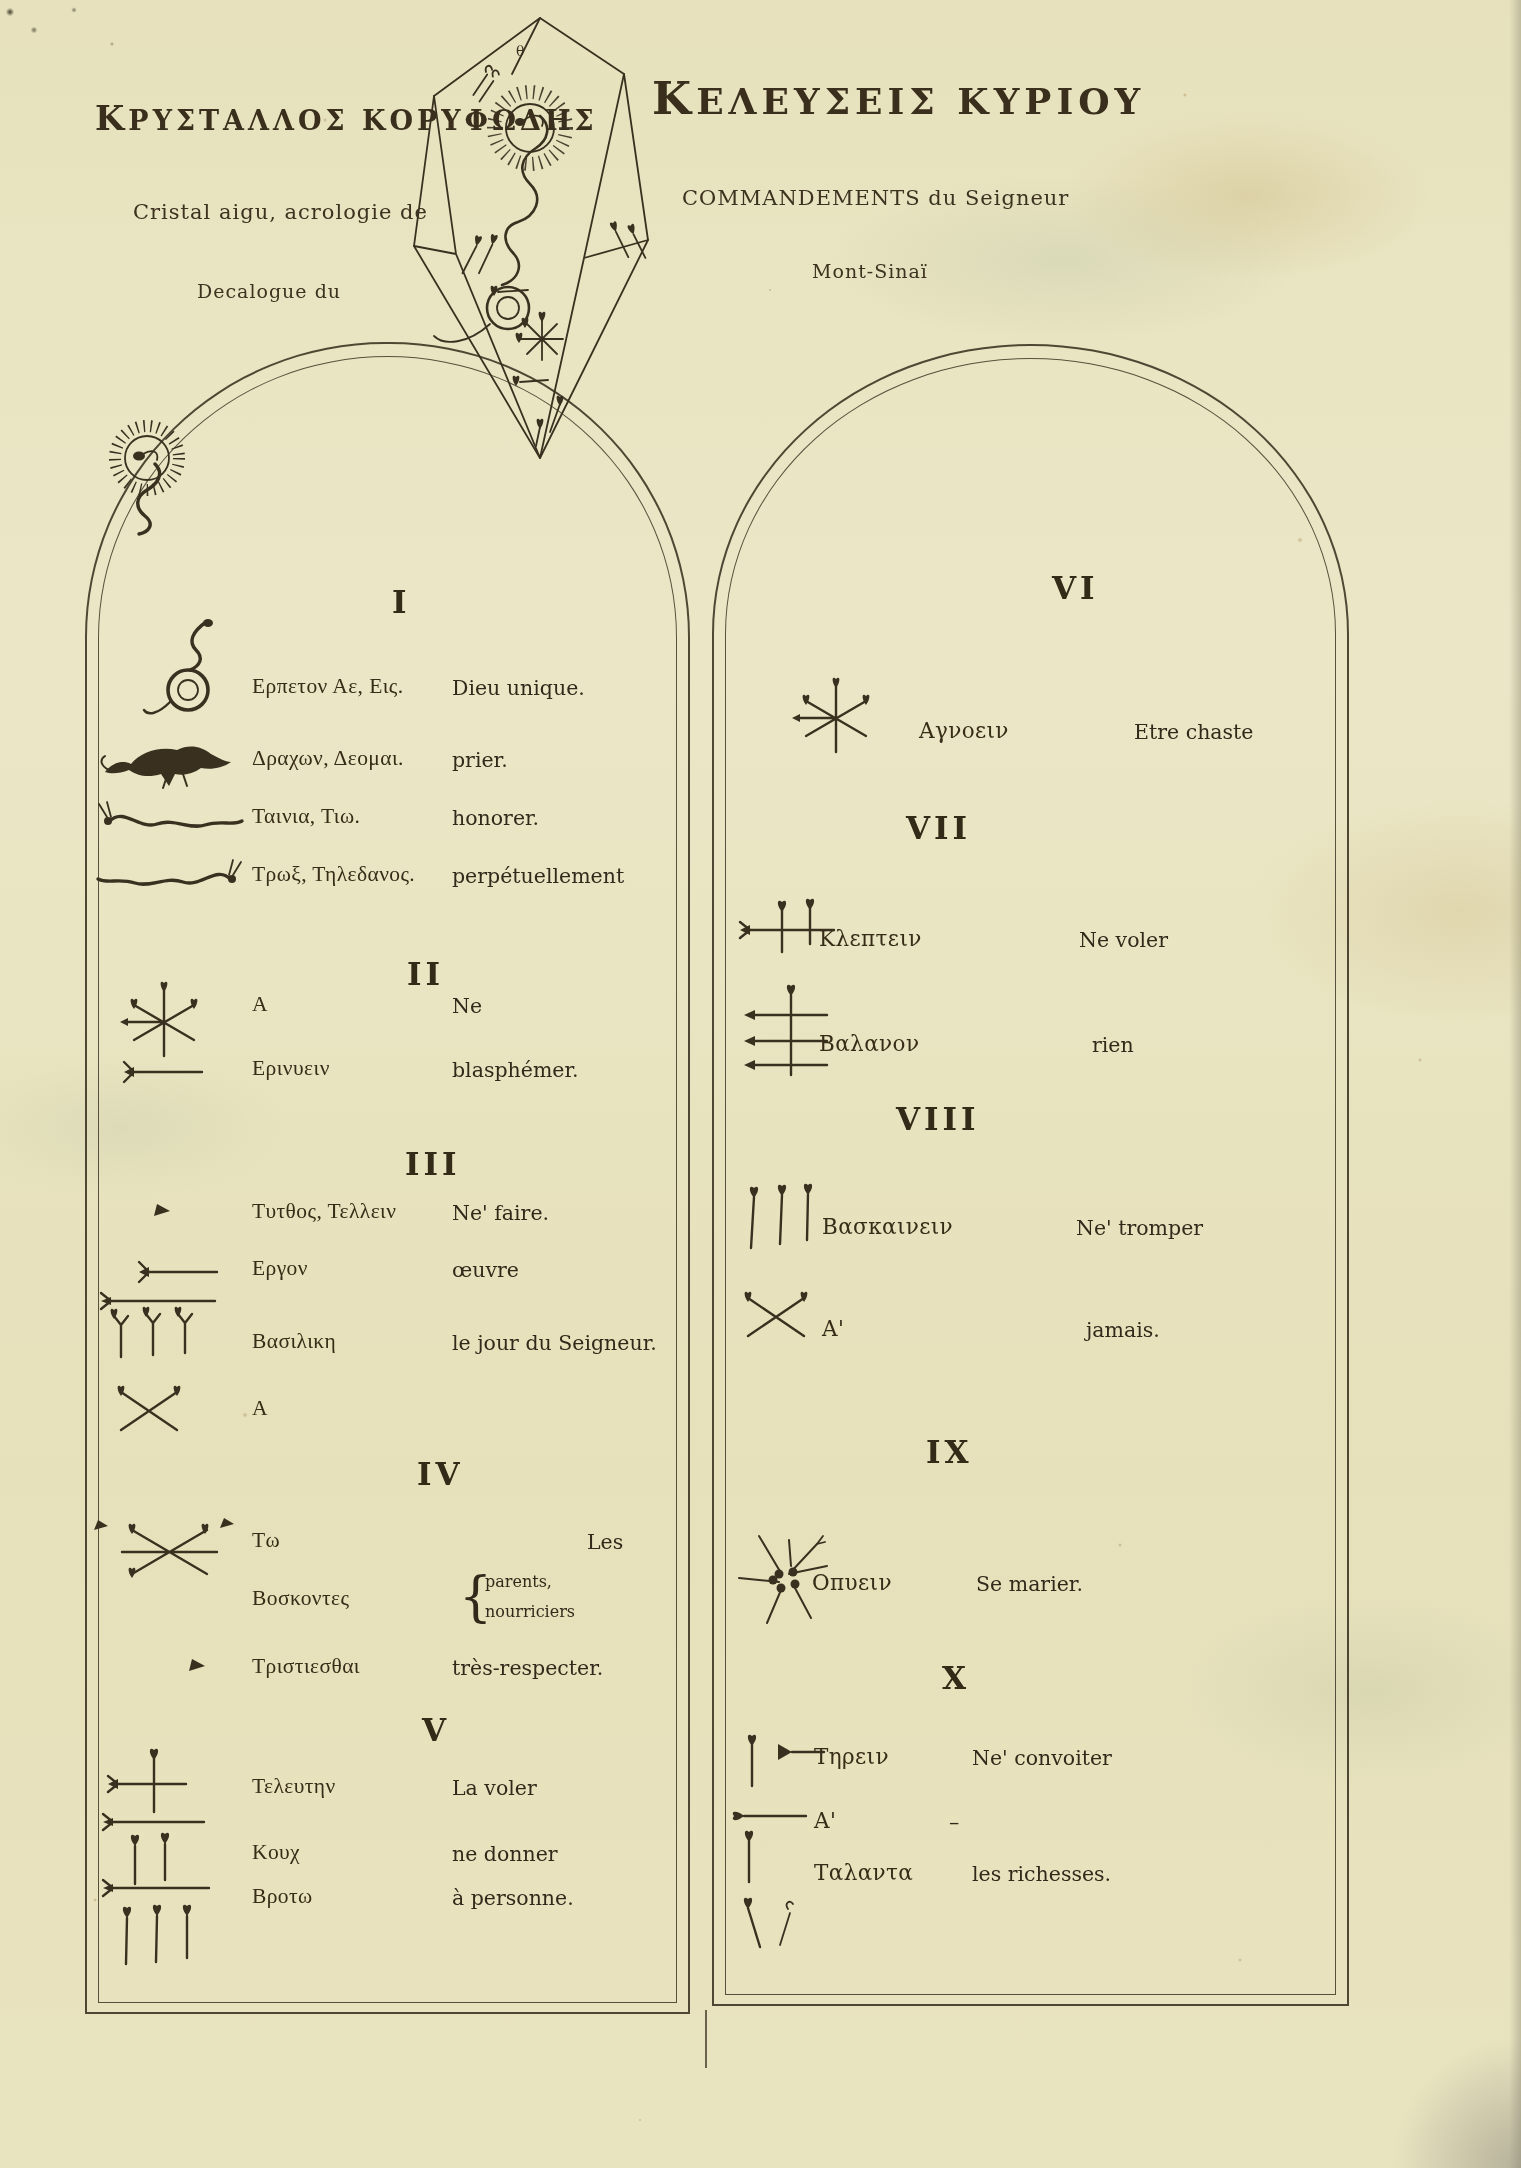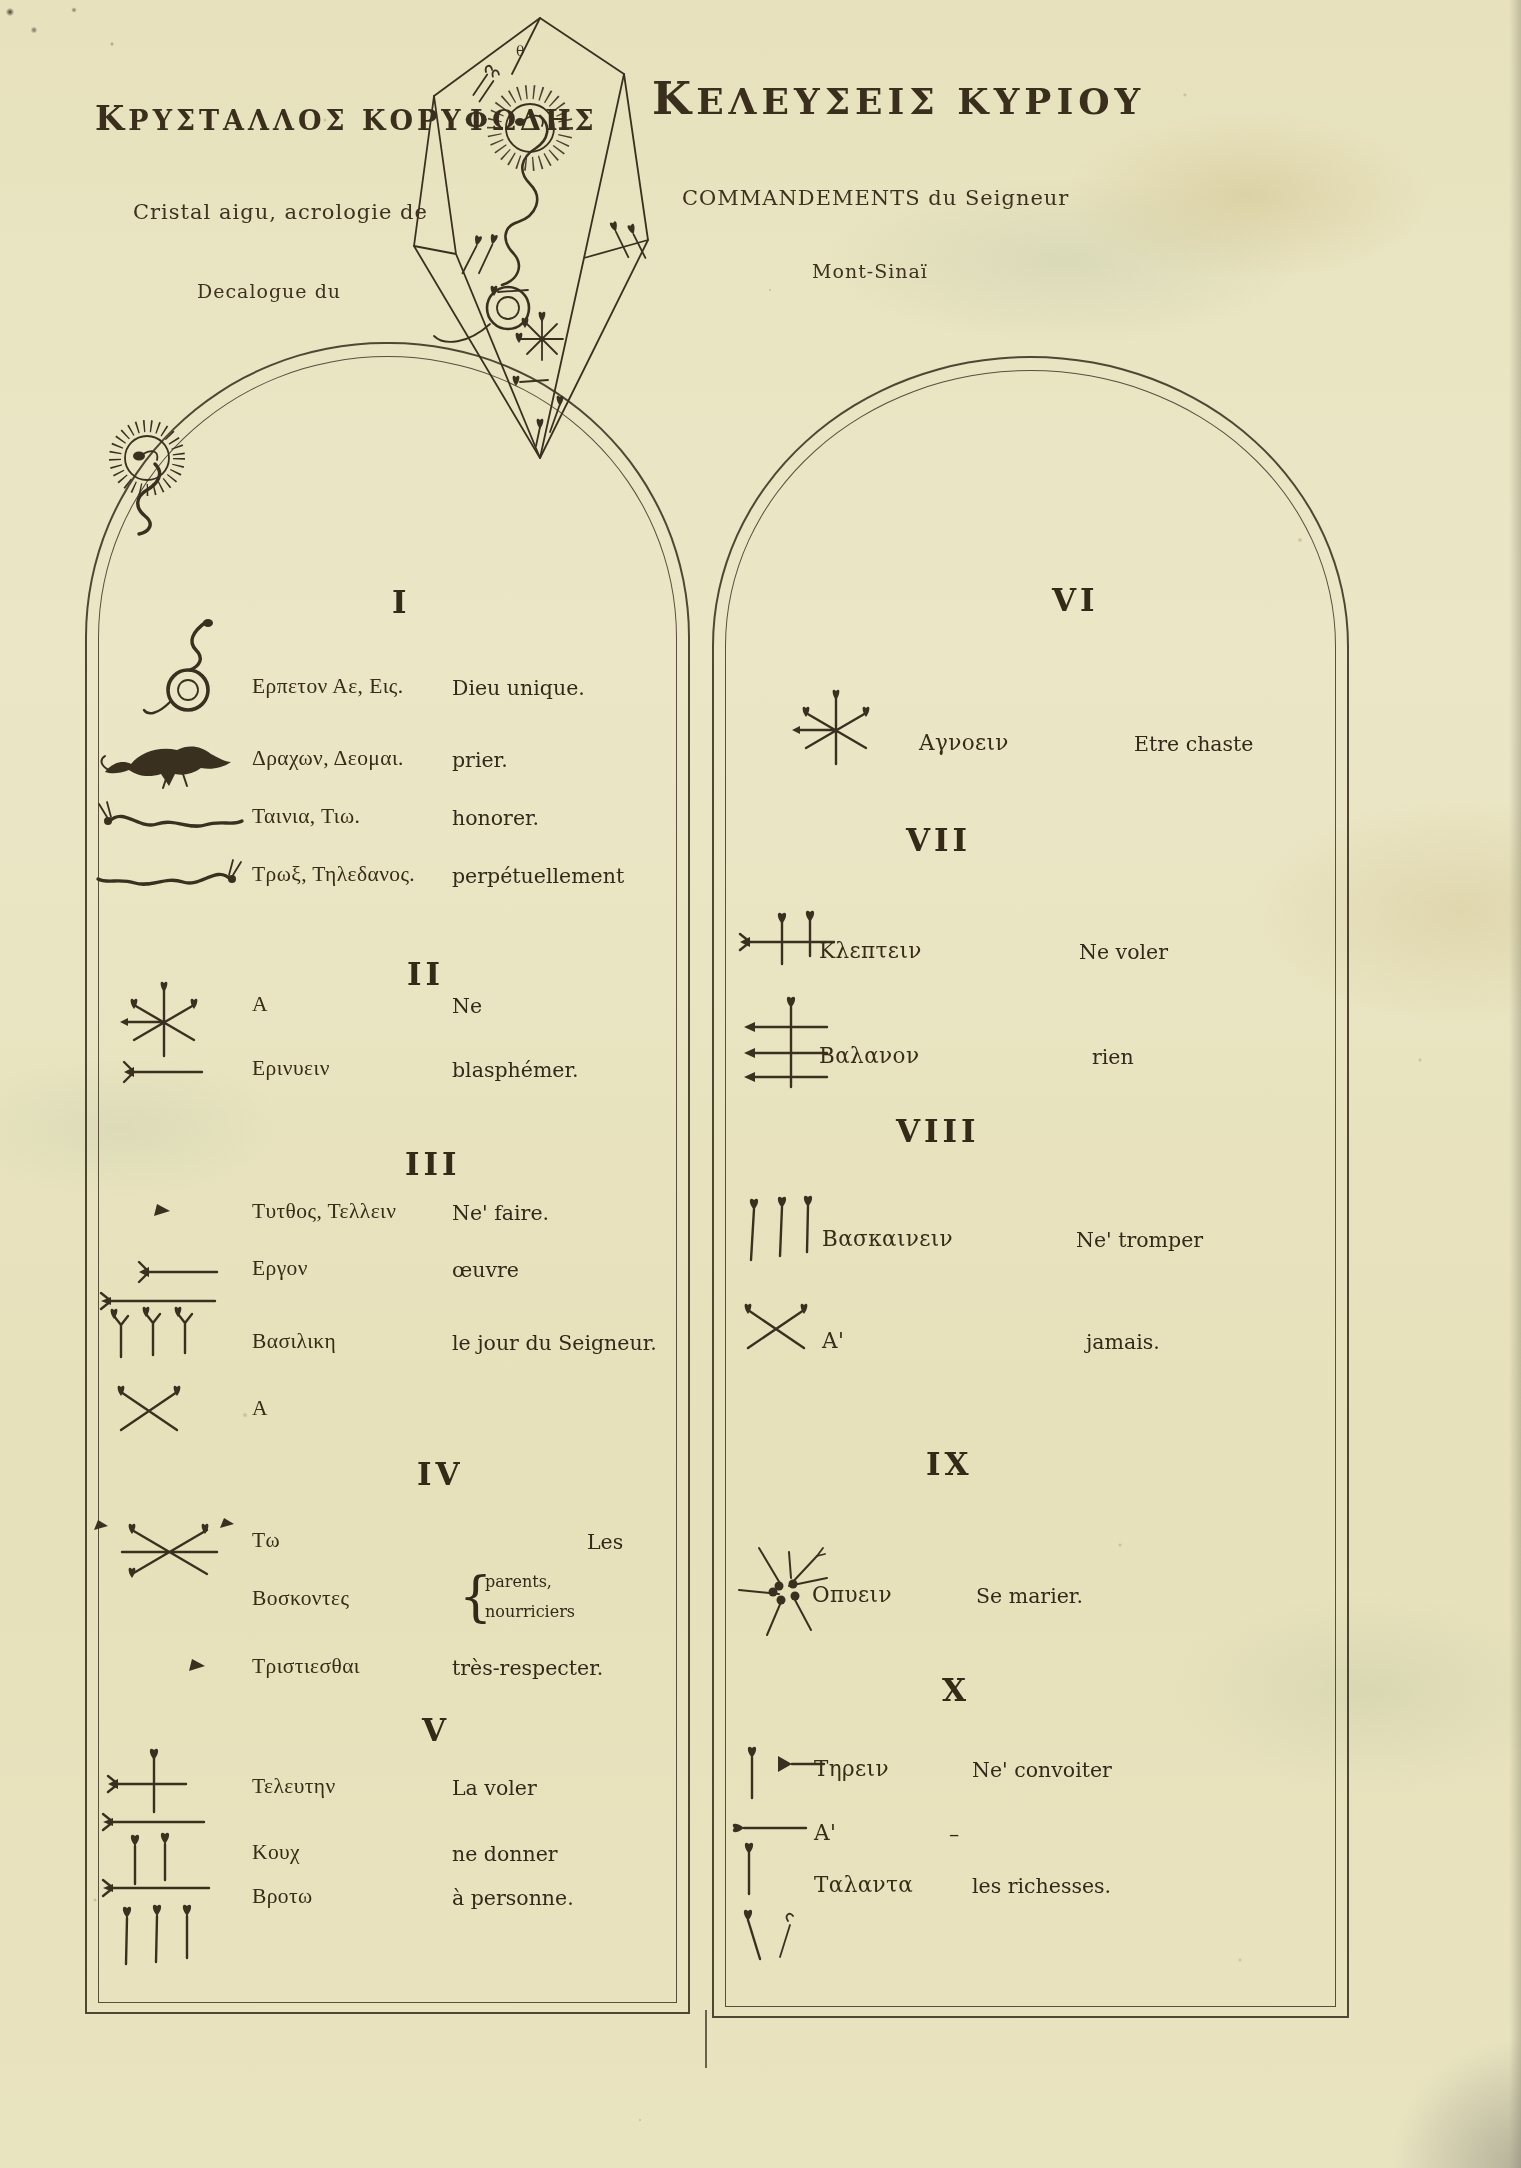--- a/index.html
+++ b/index.html
@@ -337,21 +337,21 @@
           <path class="st" d="M58,38 L57,84"></path>
           <path class="fl" transform="translate(88,32)" d="M0,6 C-6,-1 -5,-8 0,-4 C5,-8 6,-1 0,6 Z"></path>
           <path class="st" d="M88,38 L88,80"></path>
         </svg>
       </span>
       <span class="gr">Βροτω</span>
       <span class="fr">à personne.</span>
     </div>
   </div>
 
-  <div id="right-tablet" class="tablet rt" style="left:712px;top:356px;width:633px;height:1658px">
+  <div id="right-tablet" class="tablet rt" style="left:712px;top:344px;width:633px;height:1658px">
     <div class="inner"></div>
 
     <div class="numeral" style="left:338px;top:224px">VI</div>
 
     <div class="row" style="top:372px">
       <span class="gl" style="left:80px;top:-42px">
         <svg width="85" height="82" viewBox="0 0 85 82">
           <path class="st" d="M42,8 L42,76 M12,25 L72,60 M12,60 L72,25 M6,42 L42,42"></path>
           <path class="fl" transform="translate(42,6)" d="M0,6 C-5,-1 -4,-7 0,-3 C4,-7 5,-1 0,6 Z"></path>
           <path class="fl" transform="translate(12,23)" d="M0,6 C-5,-1 -4,-7 0,-3 C4,-7 5,-1 0,6 Z"></path>

